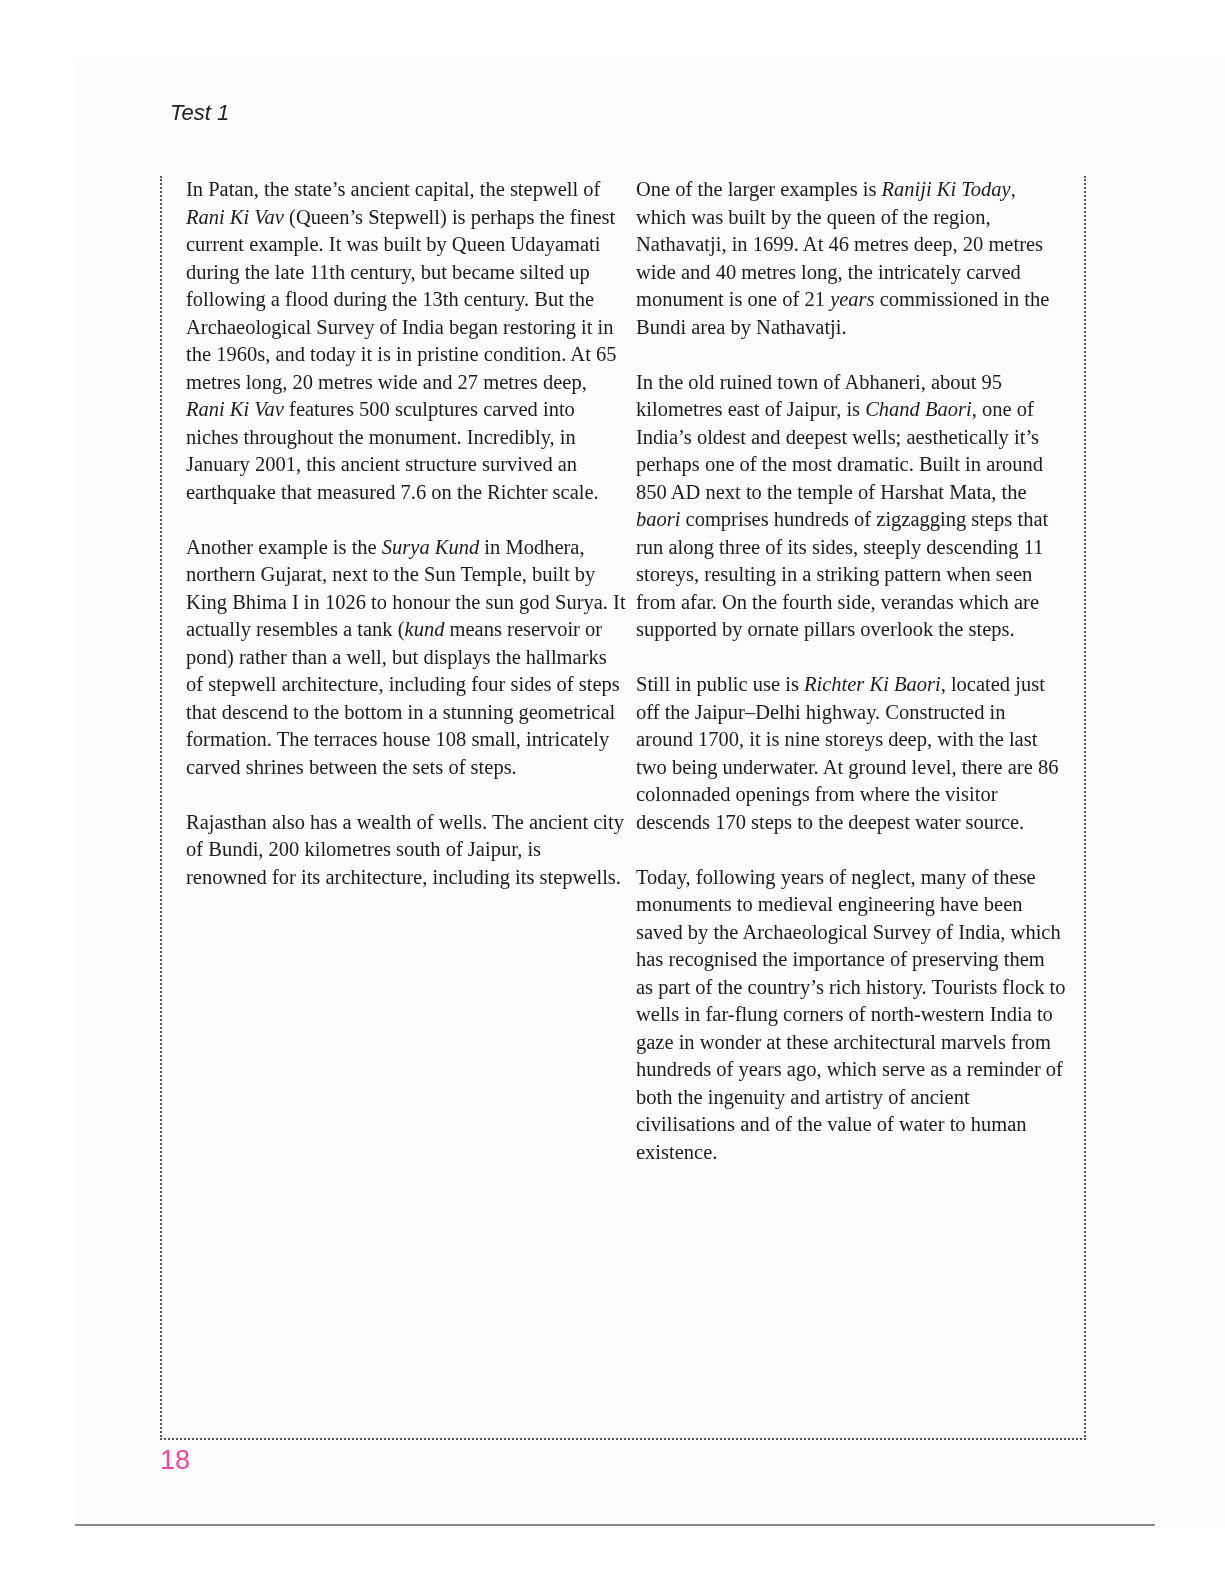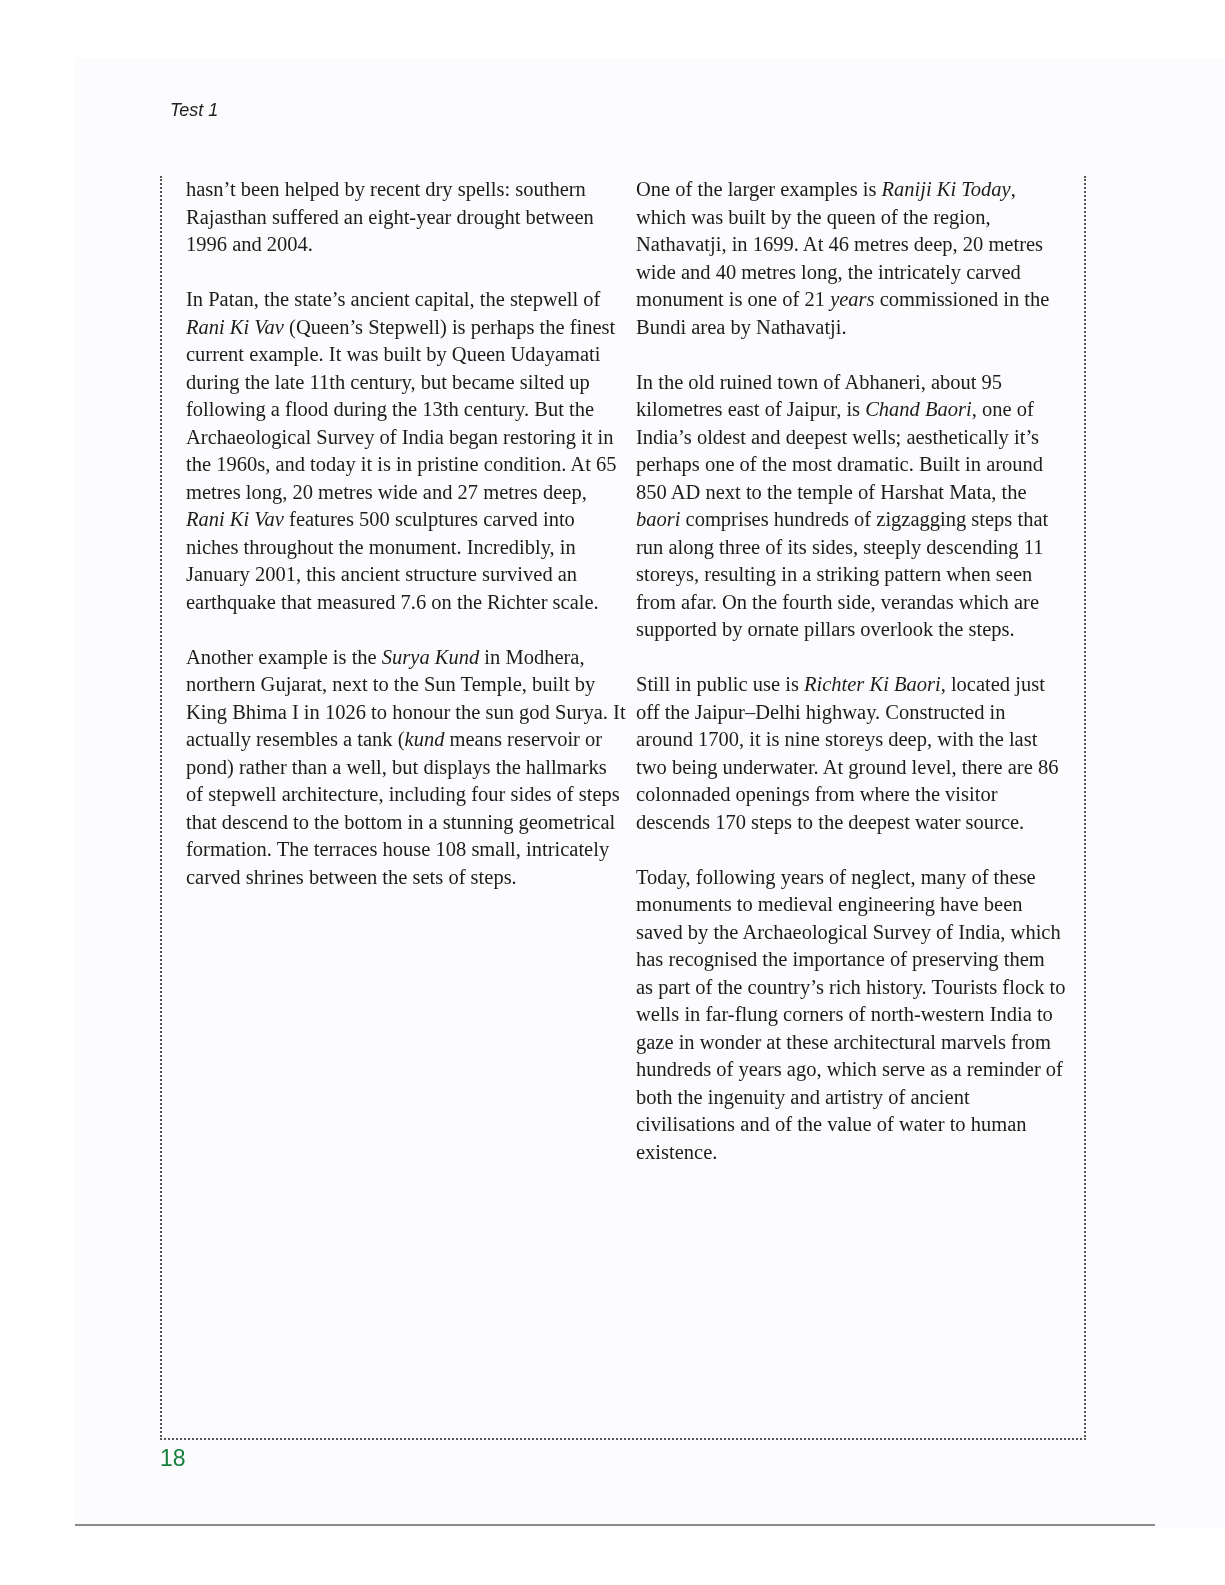--- a/index.html
+++ b/index.html
@@ -12,53 +12,53 @@
     position:absolute; left:75px; top:58px; width:1150px; height:1470px;
     background:#fcfcfe;
   }
   .bottom-rule {
     position:absolute; left:75px; top:1524px; width:1080px; height:0;
     border-top:2px solid #8a8a8a;
   }
   .running-head {
     position:absolute; left:170px; top:100px;
     font-family:"Liberation Sans", sans-serif; font-style:italic;
-    font-size:18px; color:#222;
+    font-size:22px; color:#222;
   }
   .frame {
     position:absolute; left:160px; top:176px; width:922px; height:1262px;
     border-left:2px dotted #555; border-bottom:2px dotted #555; border-right:2px dotted #555;
   }
   .col {
     position:absolute; top:176px;
     font-family:"Liberation Serif", serif;
     font-size:20.5px; line-height:27.5px; color:#1c1c1c;
   }
   .col-left { left:186px; width:440px; }
   .col-right { left:636px; width:430px; }
   .col p { margin:0 0 27.5px 0; }
   .col em { font-style:italic; }
   .page-number {
     position:absolute; left:160px; top:1445px;
-    font-family:"Liberation Sans", sans-serif; font-size:23px; color:#15803d;
+    font-family:"Liberation Sans", sans-serif; font-size:27px; color:#ec4899;
   }
 </style>
 </head>
 <body>
 
 <div class="sheet"></div>
 
 <div class="running-head">Test 1</div>
 
 <div class="frame"></div>
 
 <div class="col col-left">
-  <p>hasn’t been helped by recent dry spells: southern Rajasthan suffered an eight-year drought between 1996 and 2004.</p>
   <p>In Patan, the state’s ancient capital, the stepwell of <em>Rani Ki Vav</em> (Queen’s Stepwell) is perhaps the finest current example. It was built by Queen Udayamati during the late 11th century, but became silted up following a flood during the 13th century. But the Archaeological Survey of India began restoring it in the 1960s, and today it is in pristine condition. At 65 metres long, 20 metres wide and 27 metres deep, <em>Rani Ki Vav</em> features 500 sculptures carved into niches throughout the monument. Incredibly, in January 2001, this ancient structure survived an earthquake that measured 7.6 on the Richter scale.</p>
   <p>Another example is the <em>Surya Kund</em> in Modhera, northern Gujarat, next to the Sun Temple, built by King Bhima I in 1026 to honour the sun god Surya. It actually resembles a tank (<em>kund</em> means reservoir or pond) rather than a well, but displays the hallmarks of stepwell architecture, including four sides of steps that descend to the bottom in a stunning geometrical formation. The terraces house 108 small, intricately carved shrines between the sets of steps.</p>
+  <p>Rajasthan also has a wealth of wells. The ancient city of Bundi, 200 kilometres south of Jaipur, is renowned for its architecture, including its stepwells.</p>
 </div>
 
 <div class="col col-right">
   <p>One of the larger examples is <em>Raniji Ki Today</em>, which was built by the queen of the region, Nathavatji, in 1699. At 46 metres deep, 20 metres wide and 40 metres long, the intricately carved monument is one of 21 <em>years</em> commissioned in the Bundi area by Nathavatji.</p>
   <p>In the old ruined town of Abhaneri, about 95 kilometres east of Jaipur, is <em>Chand Baori</em>, one of India’s oldest and deepest wells; aesthetically it’s perhaps one of the most dramatic. Built in around 850 AD next to the temple of Harshat Mata, the <em>baori</em> comprises hundreds of zigzagging steps that run along three of its sides, steeply descending 11 storeys, resulting in a striking pattern when seen from afar. On the fourth side, verandas which are supported by ornate pillars overlook the steps.</p>
   <p>Still in public use is <em>Richter Ki Baori</em>, located just off the Jaipur–Delhi highway. Constructed in around 1700, it is nine storeys deep, with the last two being underwater. At ground level, there are 86 colonnaded openings from where the visitor descends 170 steps to the deepest water source.</p>
   <p>Today, following years of neglect, many of these monuments to medieval engineering have been saved by the Archaeological Survey of India, which has recognised the importance of preserving them as part of the country’s rich history. Tourists flock to wells in far-flung corners of north-western India to gaze in wonder at these architectural marvels from hundreds of years ago, which serve as a reminder of both the ingenuity and artistry of ancient civilisations and of the value of water to human existence.</p>
 </div>
 
 <div class="page-number">18</div>

